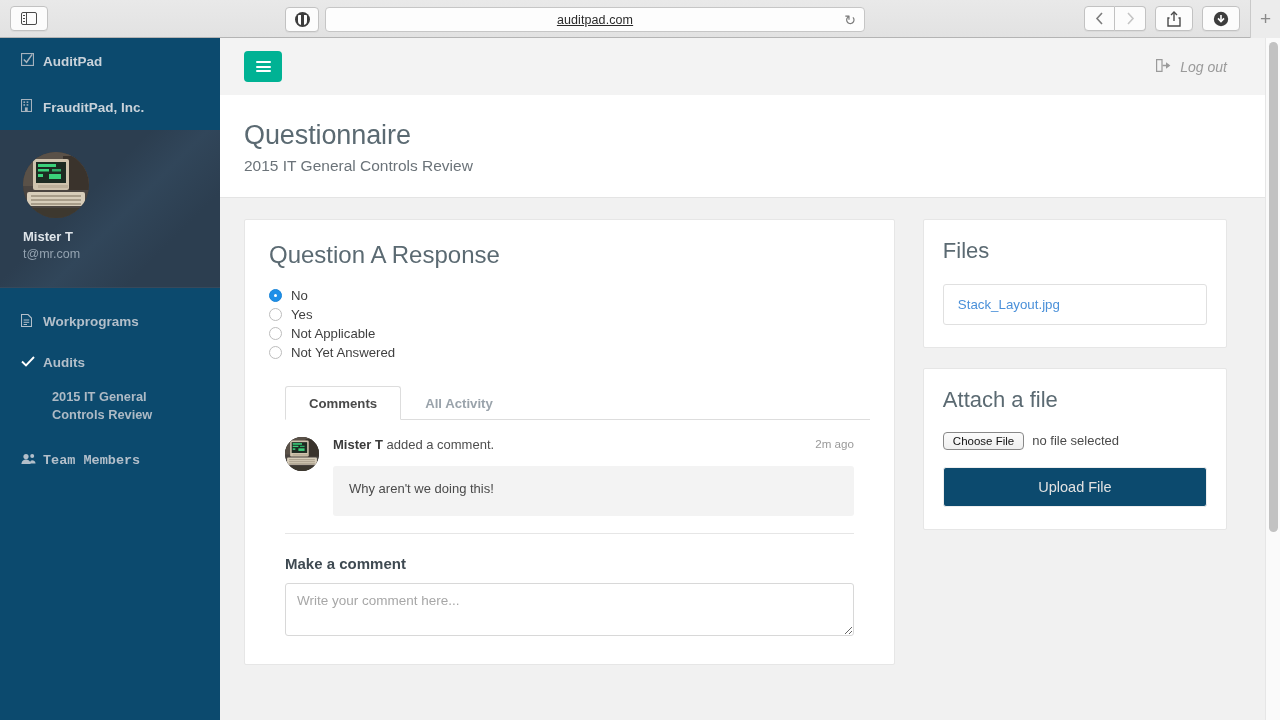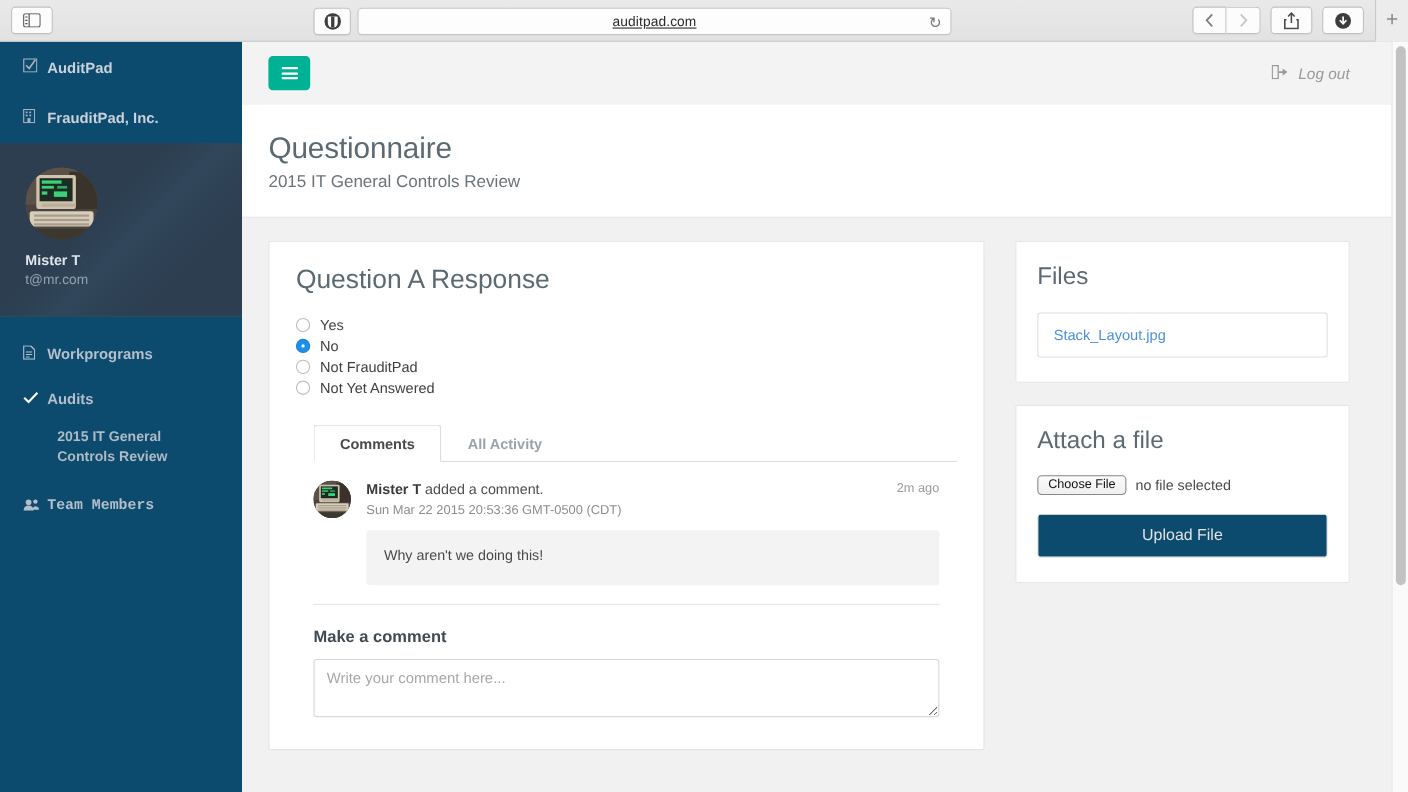--- a/index.html
+++ b/index.html
@@ -536,31 +536,31 @@
     </div>
 
     <div class="content-row">
 
       <div class="col-main">
         <div class="card question-card">
 
           <h2 class="question-title">Question A Response</h2>
 
           <div class="radio-list">
-            <label class="radio-row">
-              <span class="radio-dot"></span>
-              <span class="radio-label">Yes</span>
-            </label>
             <label class="radio-row selected">
               <span class="radio-dot"></span>
               <span class="radio-label">No</span>
             </label>
             <label class="radio-row">
               <span class="radio-dot"></span>
-              <span class="radio-label">Not FrauditPad</span>
+              <span class="radio-label">Yes</span>
+            </label>
+            <label class="radio-row">
+              <span class="radio-dot"></span>
+              <span class="radio-label">Not Applicable</span>
             </label>
             <label class="radio-row">
               <span class="radio-dot"></span>
               <span class="radio-label">Not Yet Answered</span>
             </label>
           </div>
 
           <div class="tabs">
             <div class="tab active">Comments</div>
             <div class="tab">All Activity</div>
@@ -585,21 +585,20 @@
                 <rect x="8" y="47" width="50" height="2" fill="#a89d8a"></rect>
                 <rect x="8" y="51" width="50" height="2" fill="#a89d8a"></rect>
                 <rect x="0" y="56" width="66" height="10" fill="#3d382f"></rect>
               </svg>
             </div>
             <div class="comment-body">
               <div class="comment-head">
                 <b>Mister T</b><span> added a comment.</span>
               </div>
               <div class="comment-time">2m ago</div>
-              <div class="comment-date">Sun Mar 22 2015 20:53:36 GMT-0500 (CDT)</div>
               <div class="comment-bubble">Why aren't we doing this!</div>
             </div>
           </div>
 
           <div class="make-comment-wrap">
             <h3 class="make-comment-title">Make a comment</h3>
             <textarea class="comment-textarea" placeholder="Write your comment here..." style=""></textarea>
           </div>
 
         </div>

